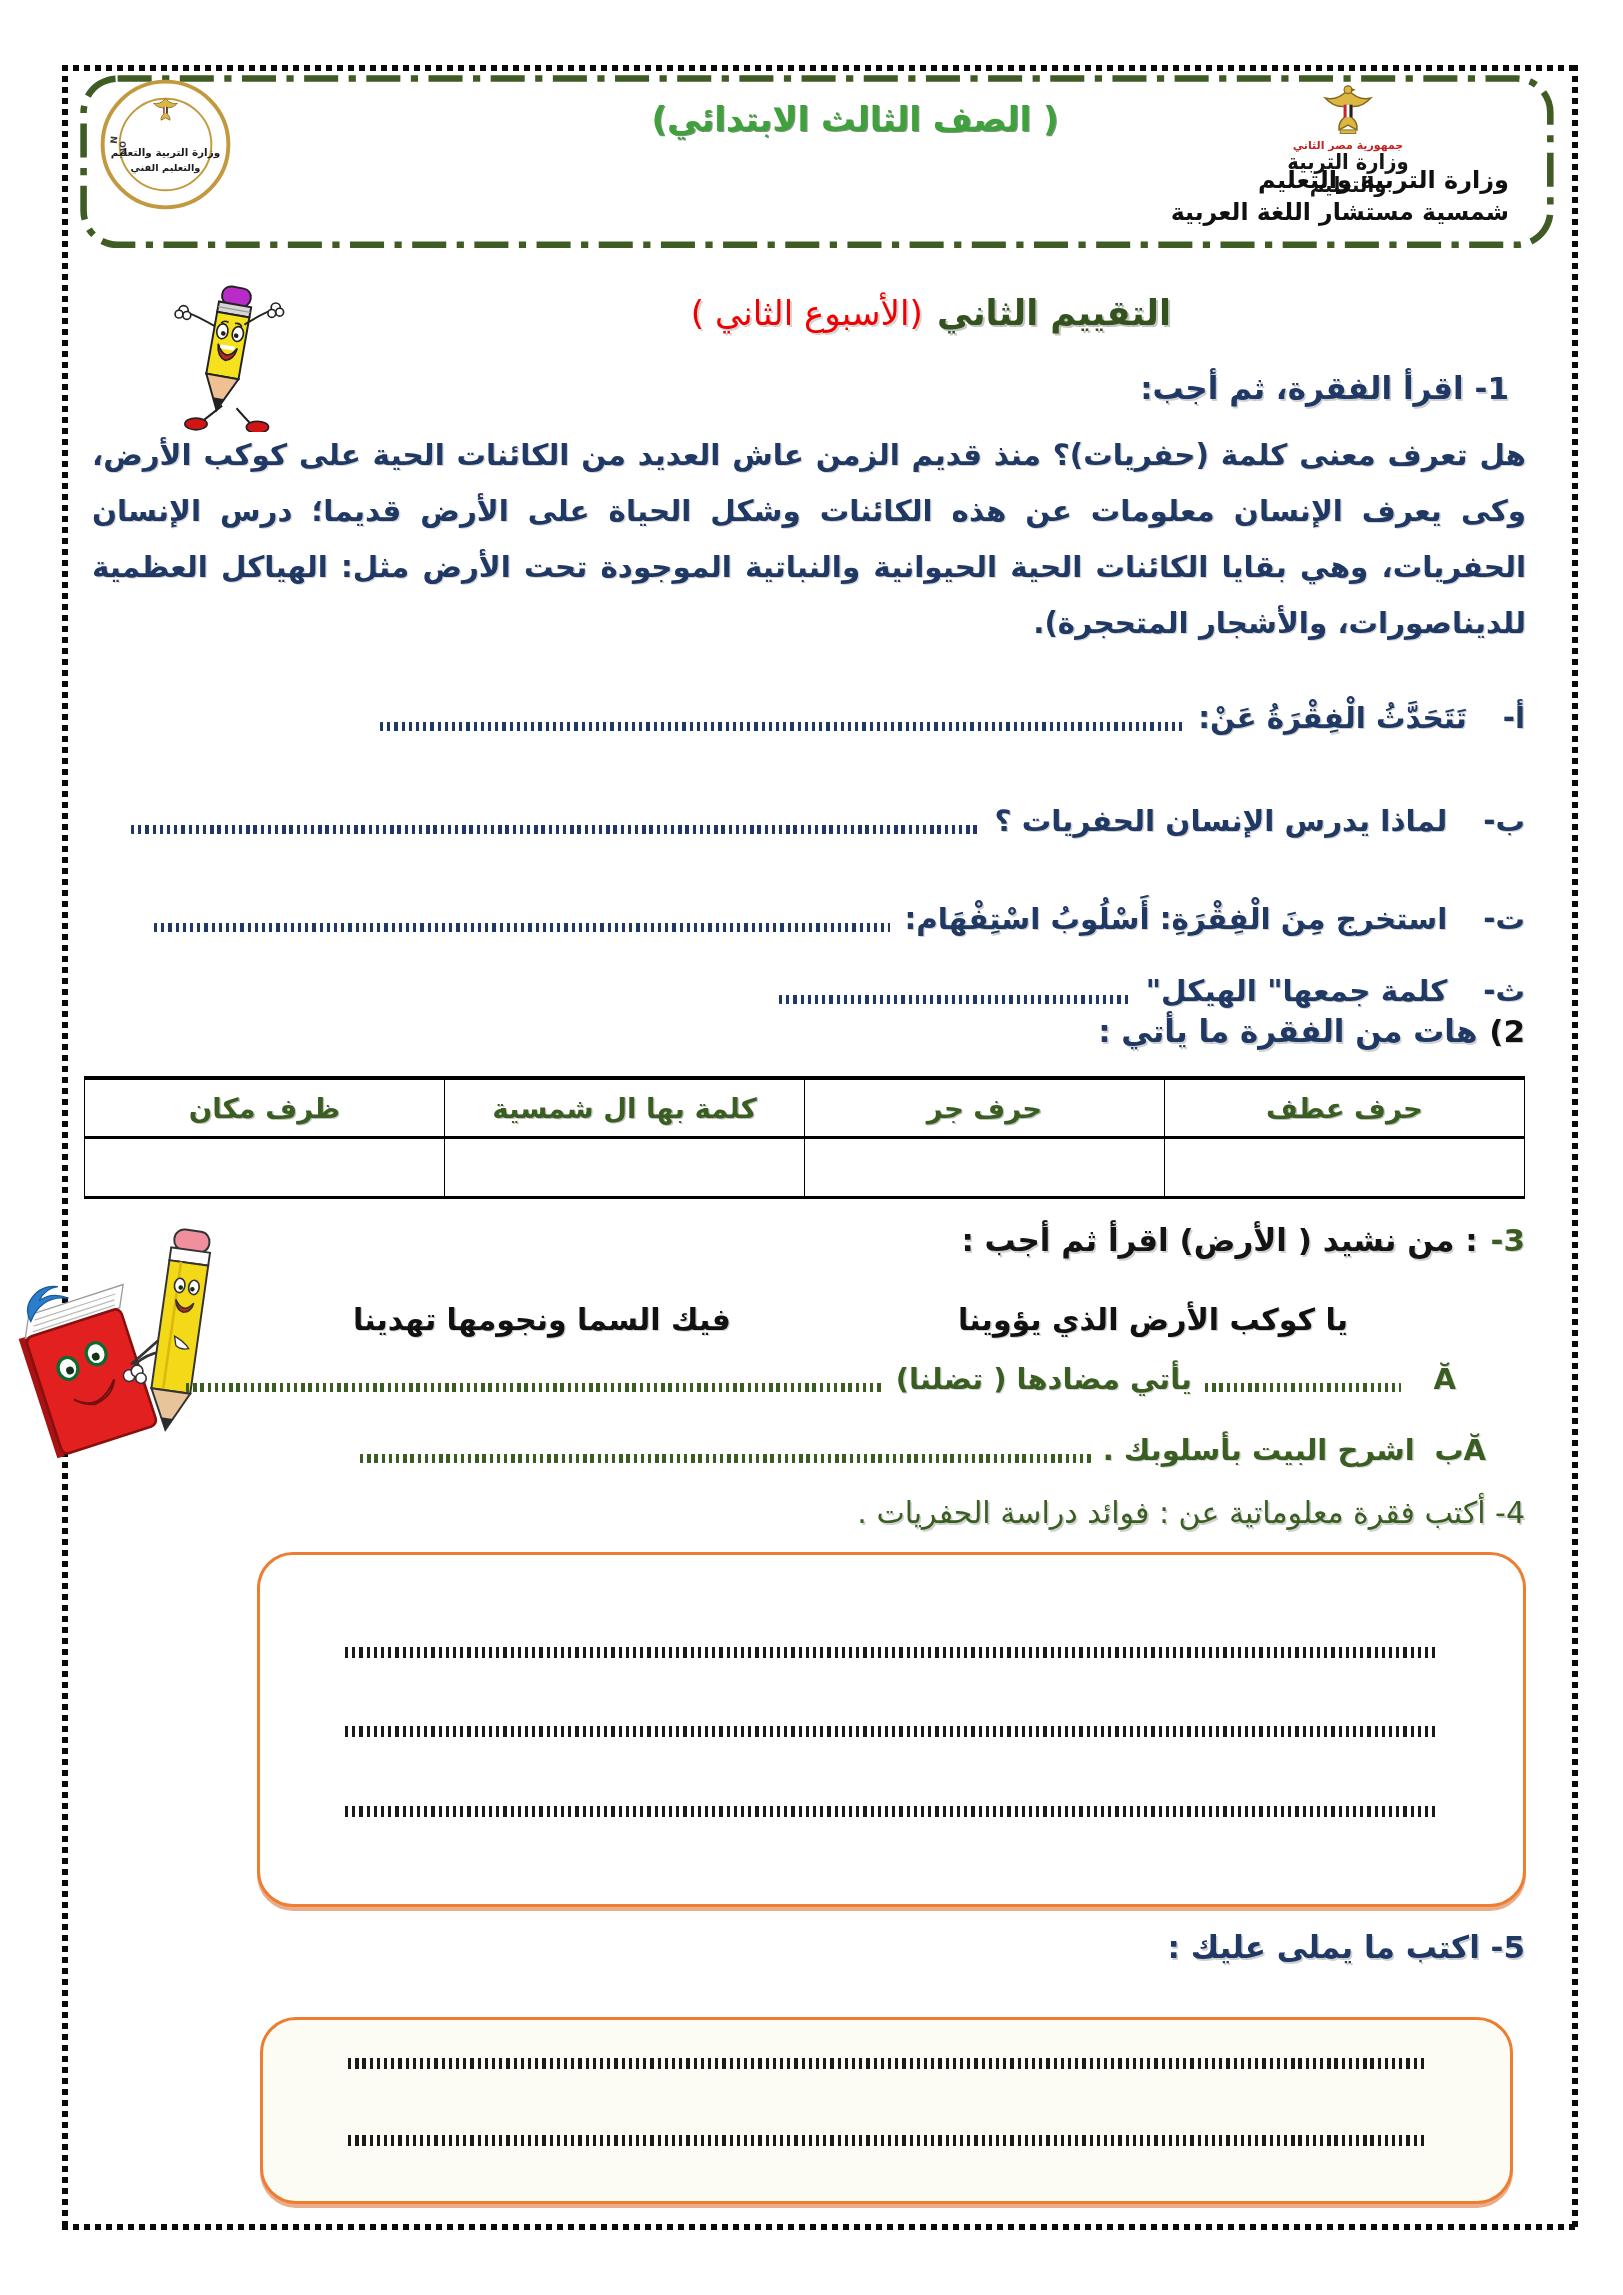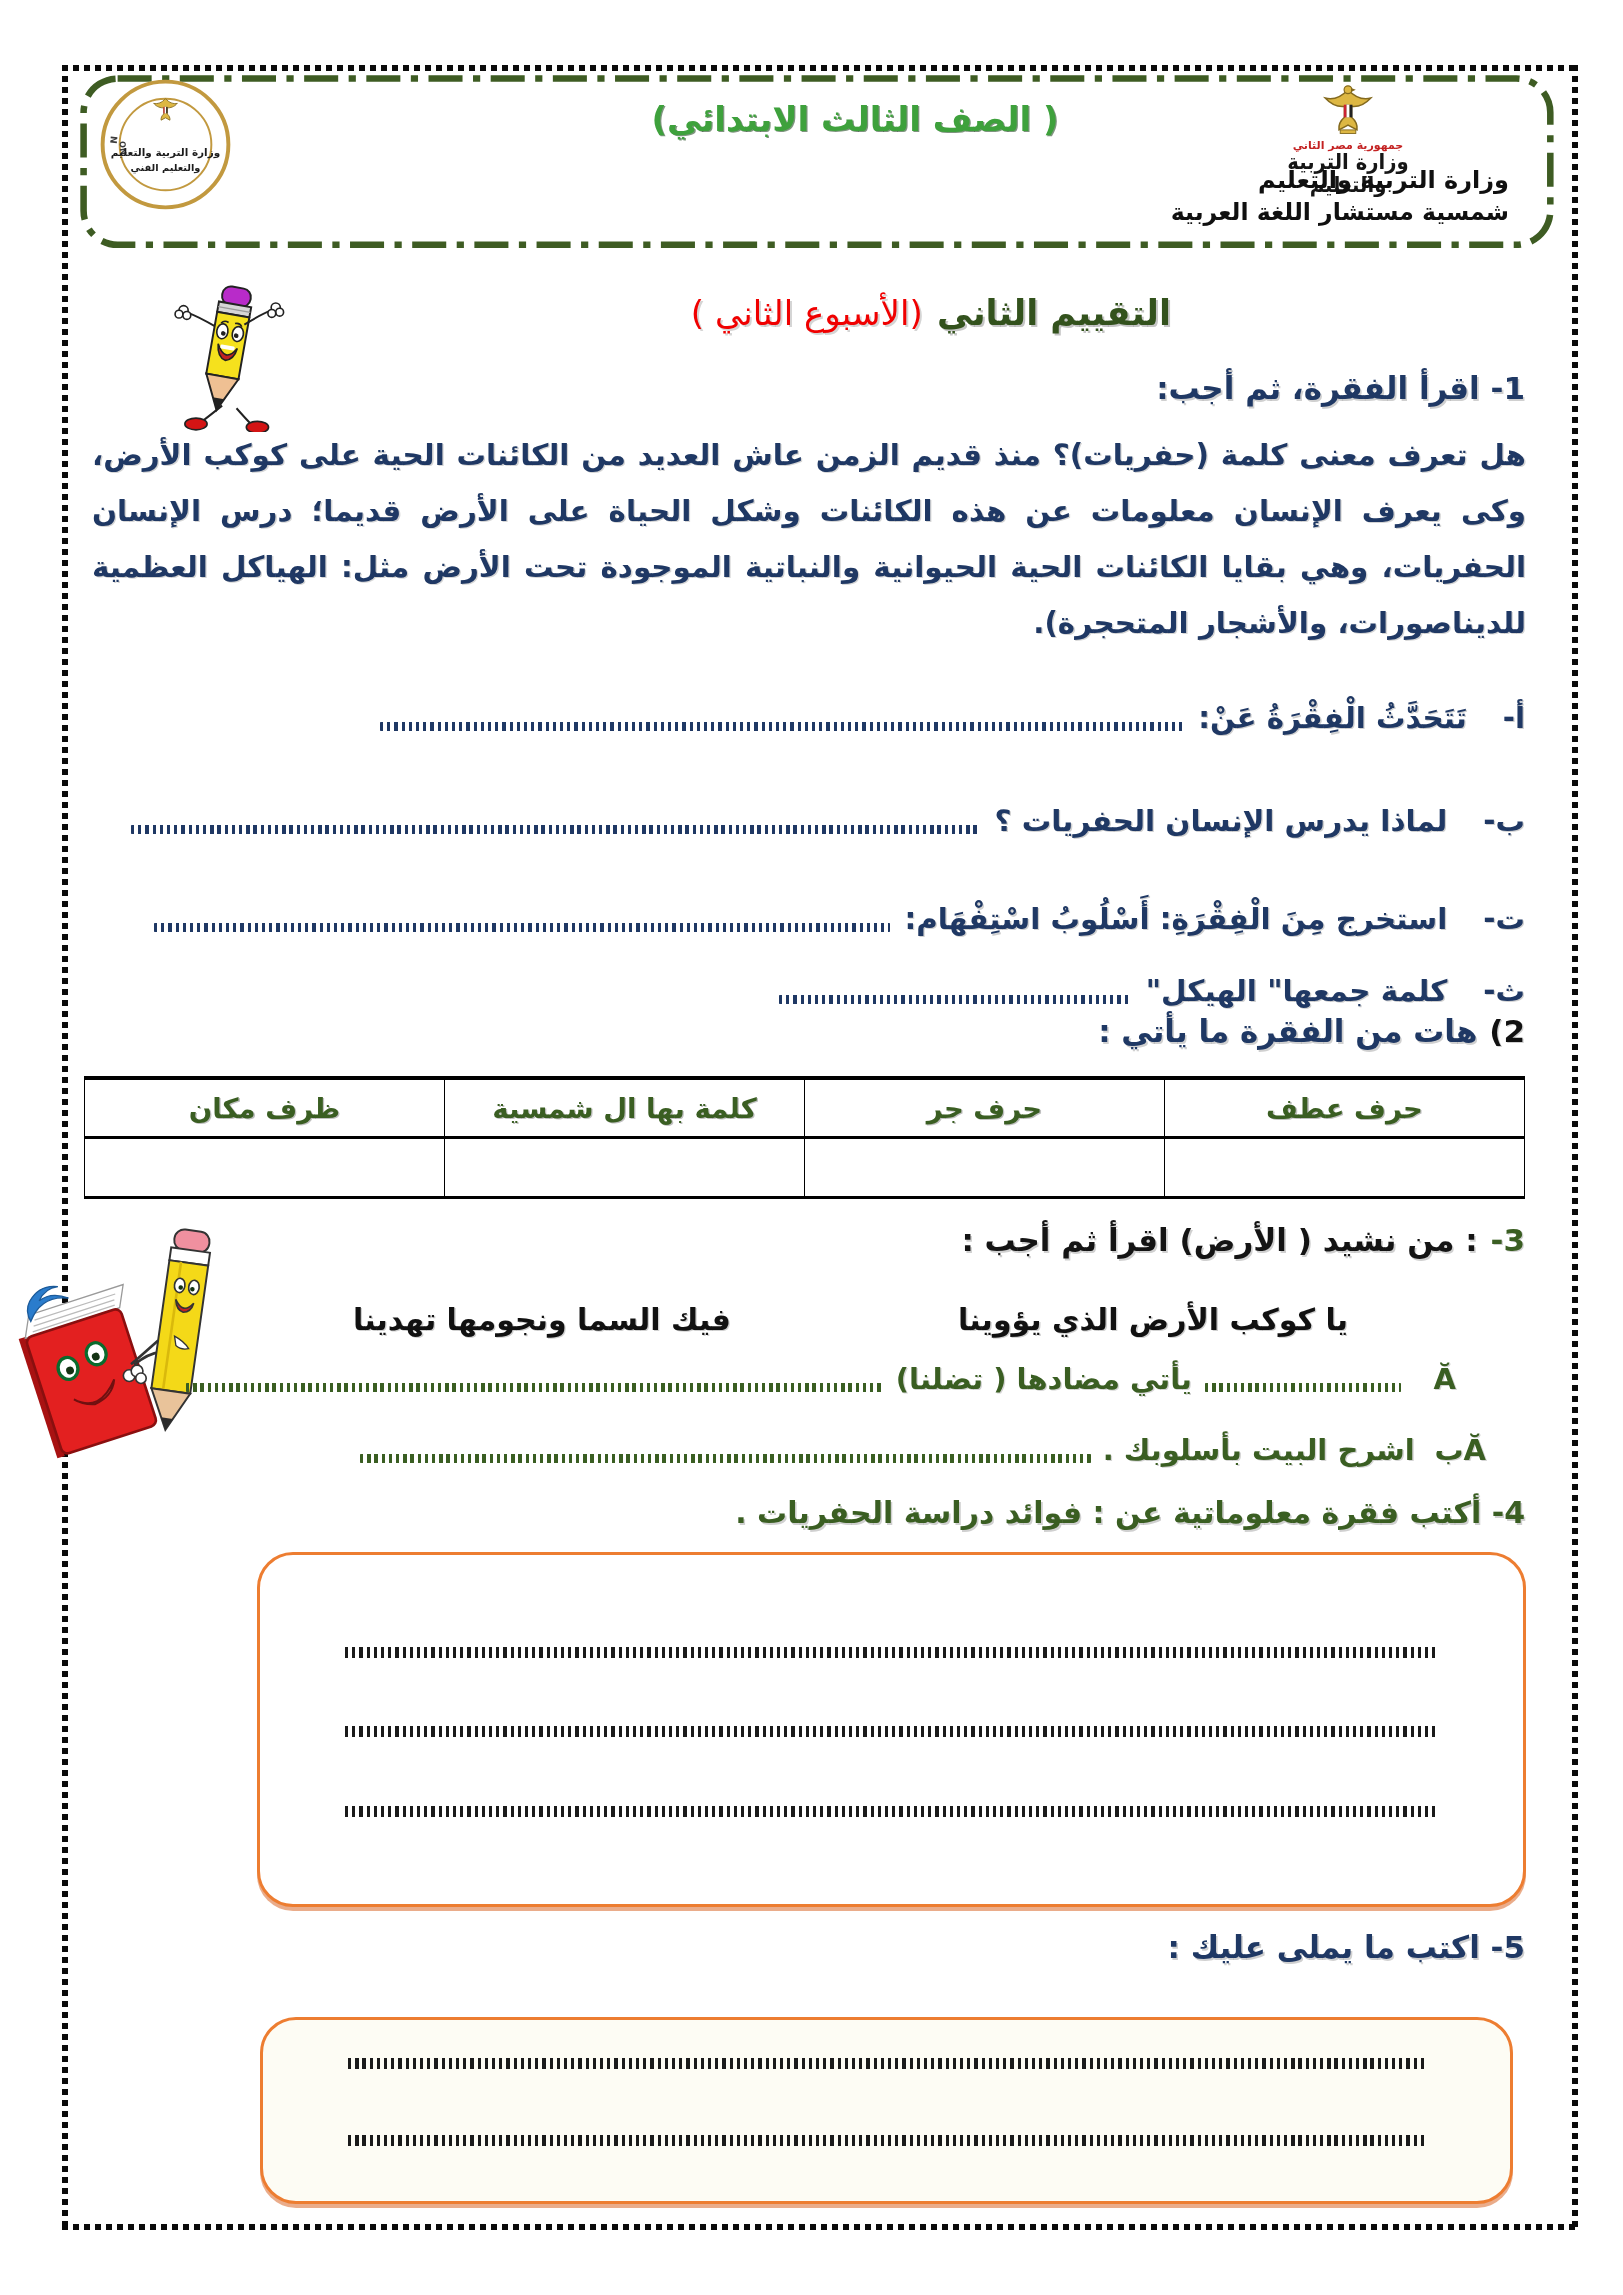--- a/index.html
+++ b/index.html
@@ -28,33 +28,33 @@
   .emblem-block{position:absolute;left:1171px;top:7.9px;width:196px;text-align:center;direction:rtl;}
   .emblem-eagle{width:60px;height:55px;}
   .emblem-country{font-size:11px;font-weight:bold;color:#c42222;line-height:13px;}
   .emblem-calligraphy{font-size:19.6px;font-weight:bold;color:#161616;line-height:22px;transform:scaleY(1.08);}
   .ministry-lines{position:absolute;right:46px;top:90px;width:458px;text-align:right;color:#101010;}
   .ministry-lines .l1{font-size:24px;font-weight:bold;line-height:33px;}
   .ministry-lines .l2{font-size:23.6px;font-weight:bold;line-height:31px;}
 
   
   .h-navy{color:#1F3864;font-weight:bold;text-shadow:1.6px 1.6px 0 rgba(150,150,150,.45);}
-  .h-green{color:#3A5E22;font-weight:bold;text-shadow:1.6px 1.6px 0 rgba(150,150,150,.45);}
+  .h-green{color:#3A5E22;font-weight:normal;text-shadow:1.6px 1.6px 0 rgba(150,150,150,.45);}
   .h-black{color:#141414;font-weight:bold;text-shadow:1.6px 1.6px 0 rgba(150,150,150,.45);}
   .row{position:absolute;display:flex;direction:rtl;align-items:center;}
   .dots{display:inline-block;height:9.8px;border-radius:0.7px;
         background:repeating-linear-gradient(to right,currentColor 0 3.3px,transparent 3.3px 7.2px);}
   .row .dots{margin-top:17px;}
 
   
   .title-row{position:absolute;right:452px;top:293px;display:flex;direction:rtl;gap:14.4px;align-items:baseline;}
   .title-main{font-size:35px;font-weight:bold;color:#33521d;text-shadow:2px 2px 0 rgba(140,140,140,.5);}
   .title-week{font-size:34px;font-weight:normal;color:#f00000;text-shadow:2px 2px 0 rgba(150,150,150,.4);}
 
-  .s1-heading{position:absolute;right:98px;top:370px;font-size:31px;}
+  .s1-heading{position:absolute;right:114px;top:370px;font-size:31px;}
   .paragraph{
     position:absolute;right:97px;left:92px;top:427px;
     font-size:29.4px;font-weight:bold;color:#1F3864;line-height:56px;
     text-align:justify;text-shadow:1.3px 1.3px 0 rgba(150,150,150,.4);
   }
   .qrow{font-size:29.4px;color:#1F3864;font-weight:bold;}
   .qrow .qletter{margin-left:36px;text-shadow:1.3px 1.3px 0 rgba(150,150,150,.45);}
   .qrow .qtext{text-shadow:1.3px 1.3px 0 rgba(150,150,150,.45);margin-left:14.4px;white-space:nowrap;}
   .qrow .dots{flex:1;}
   .q-a{right:98px;left:380px;top:701px;}

